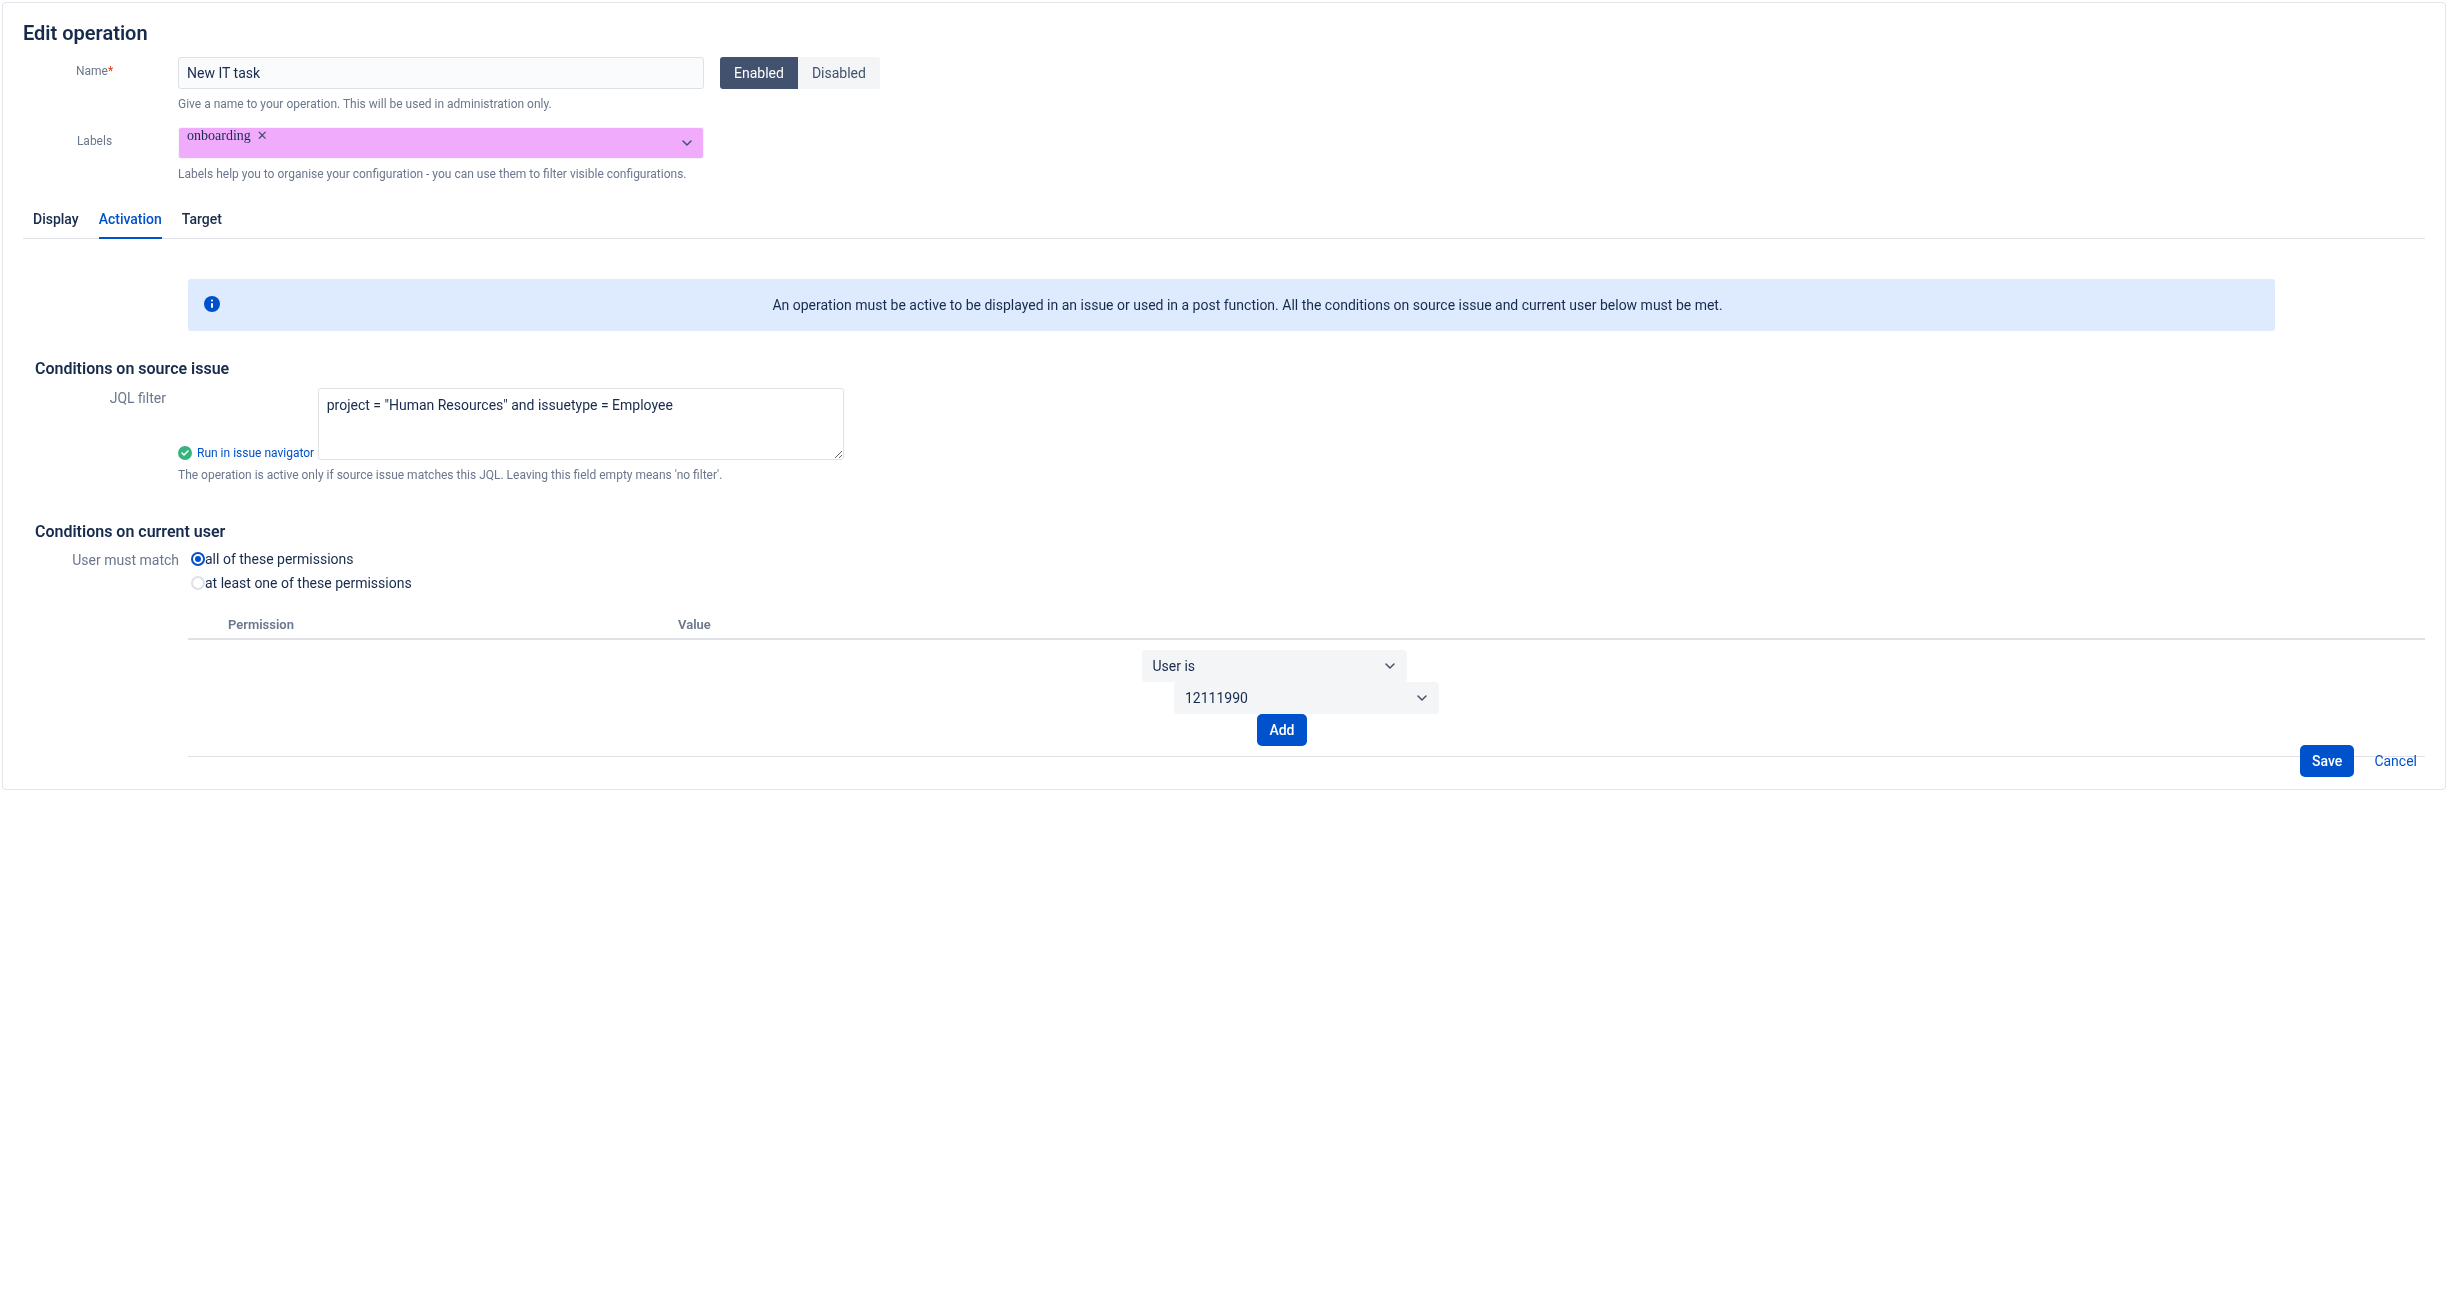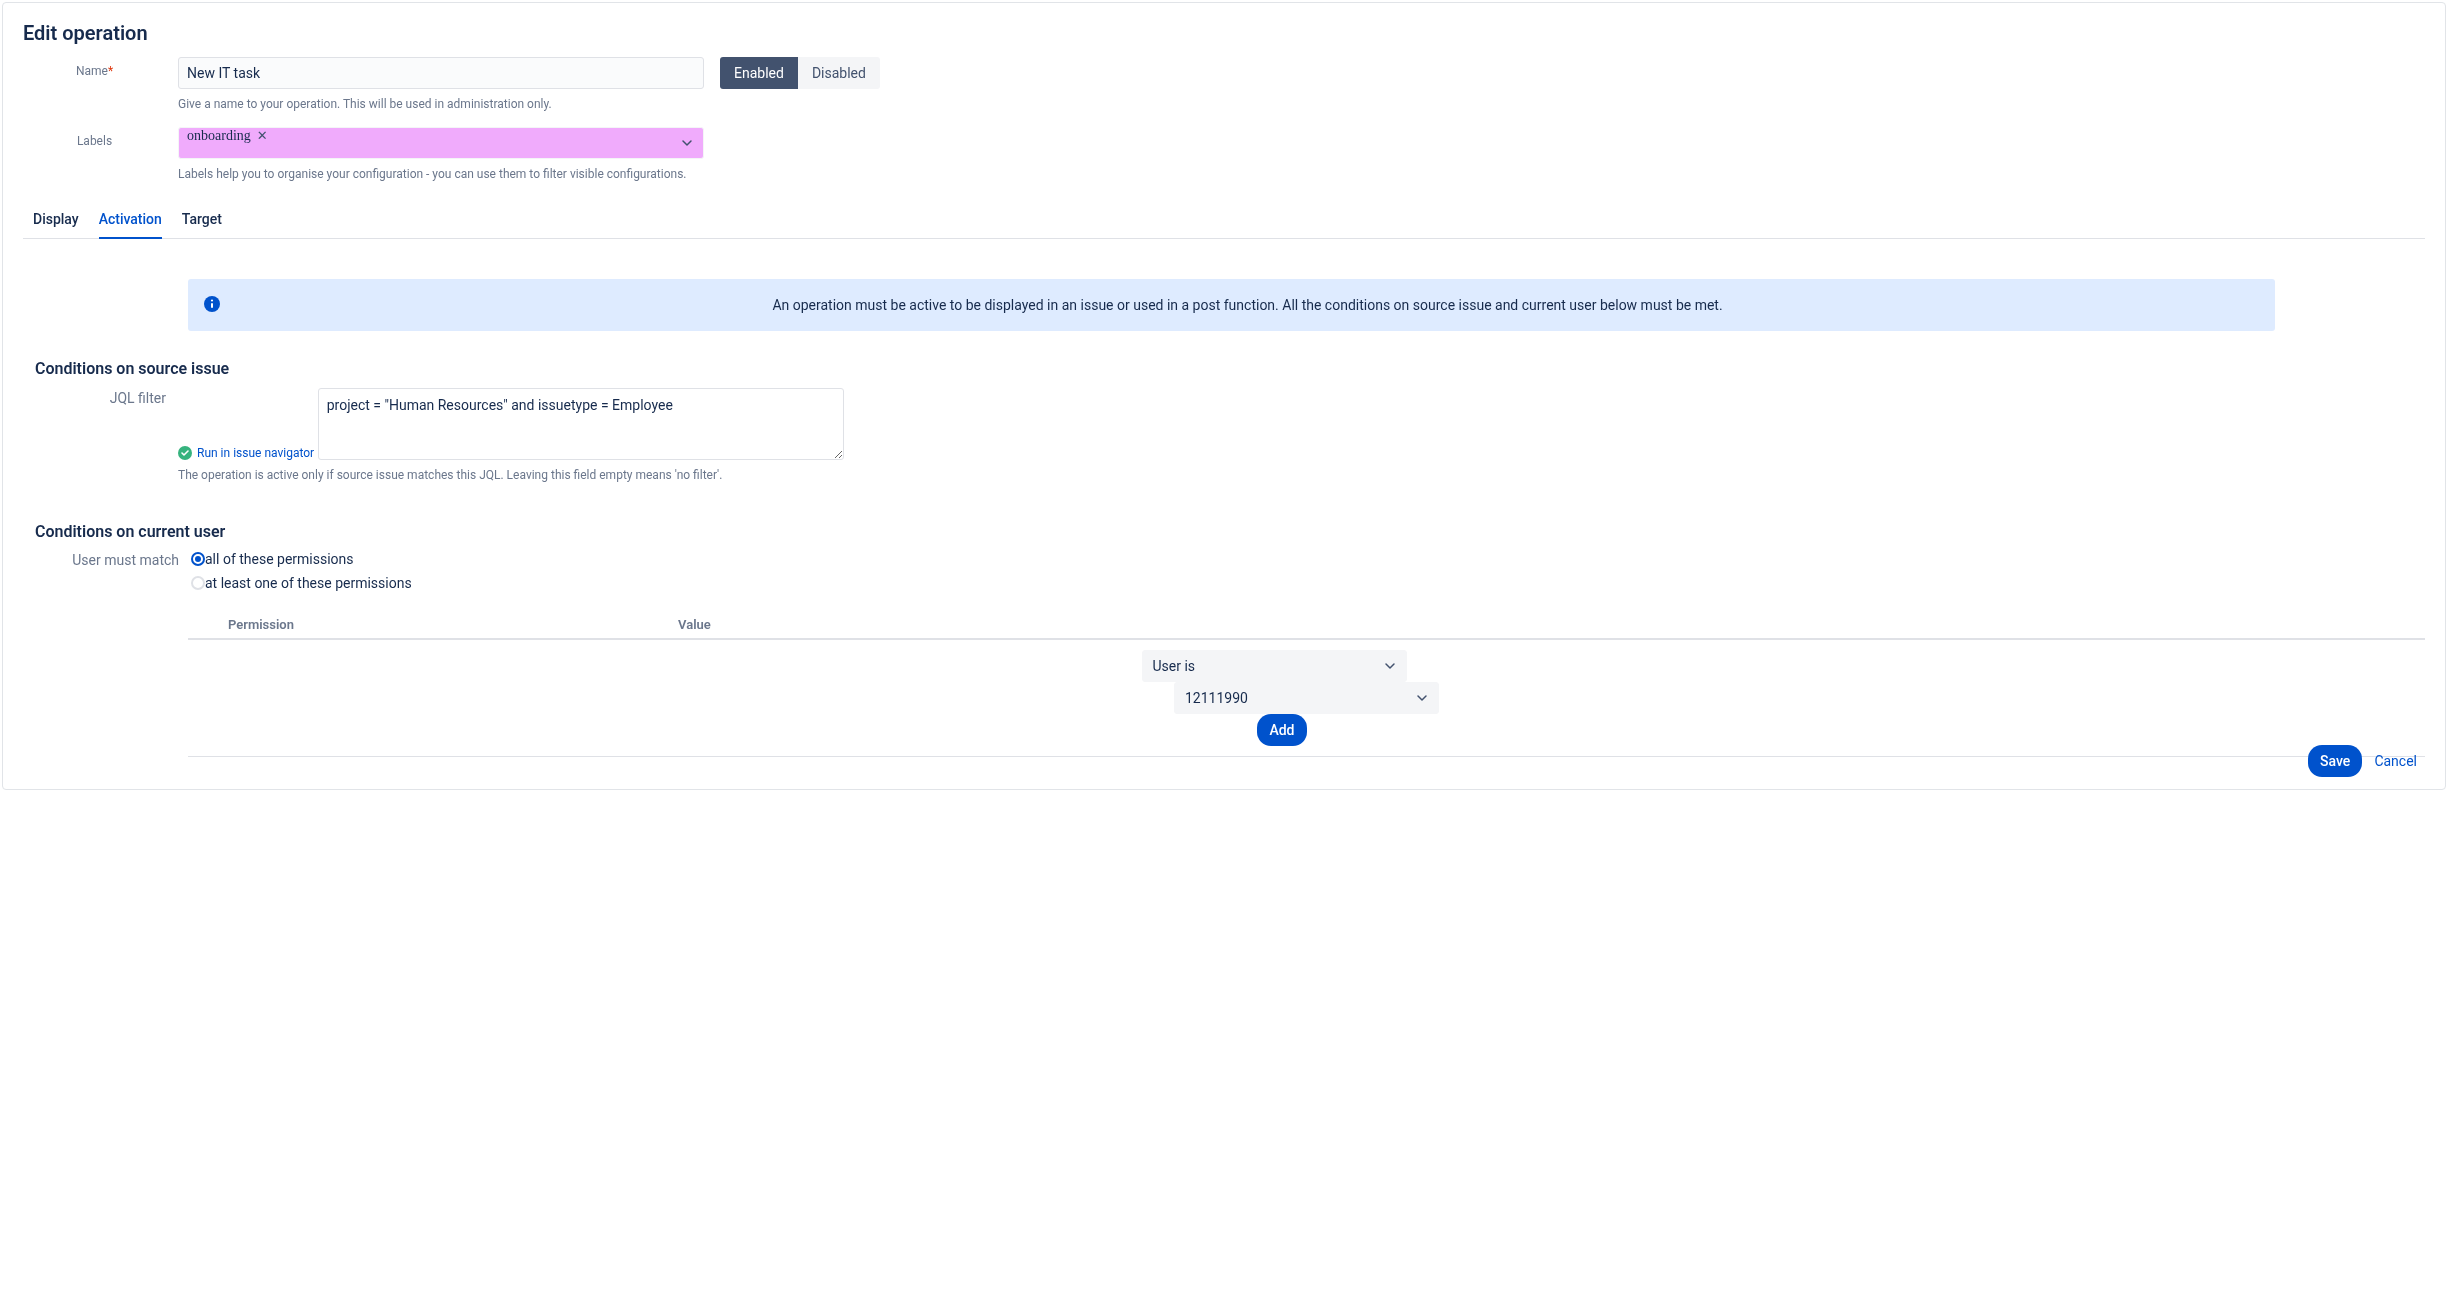--- a/index.html
+++ b/index.html
@@ -274,33 +274,33 @@
     color: #42526E;
   }
   .perm-row .col-perm .select-box { width: 265px; margin-left: 40px; }
   .perm-row .col-value .select-box { width: 265px; }
   .btn-primary {
     background: #0052CC;
     color: #fff;
     border: none;
     height: 32px;
     padding: 0 12px;
-    border-radius: 14px;
+    border-radius: 5px;
     font-size: 14px;
     font-weight: 500;
     cursor: pointer;
     font-family: inherit;
   }
   .footer-actions {
     position: absolute;
     right: 20px;
     bottom: 12px;
     display: flex;
     align-items: center;
-    gap: 4px;
+    gap: 12px;
   }
   .link-btn {
     background: none;
     border: none;
     color: #0052CC;
     font-size: 14px;
     cursor: pointer;
     padding: 6px 8px;
     font-family: inherit;
   }

